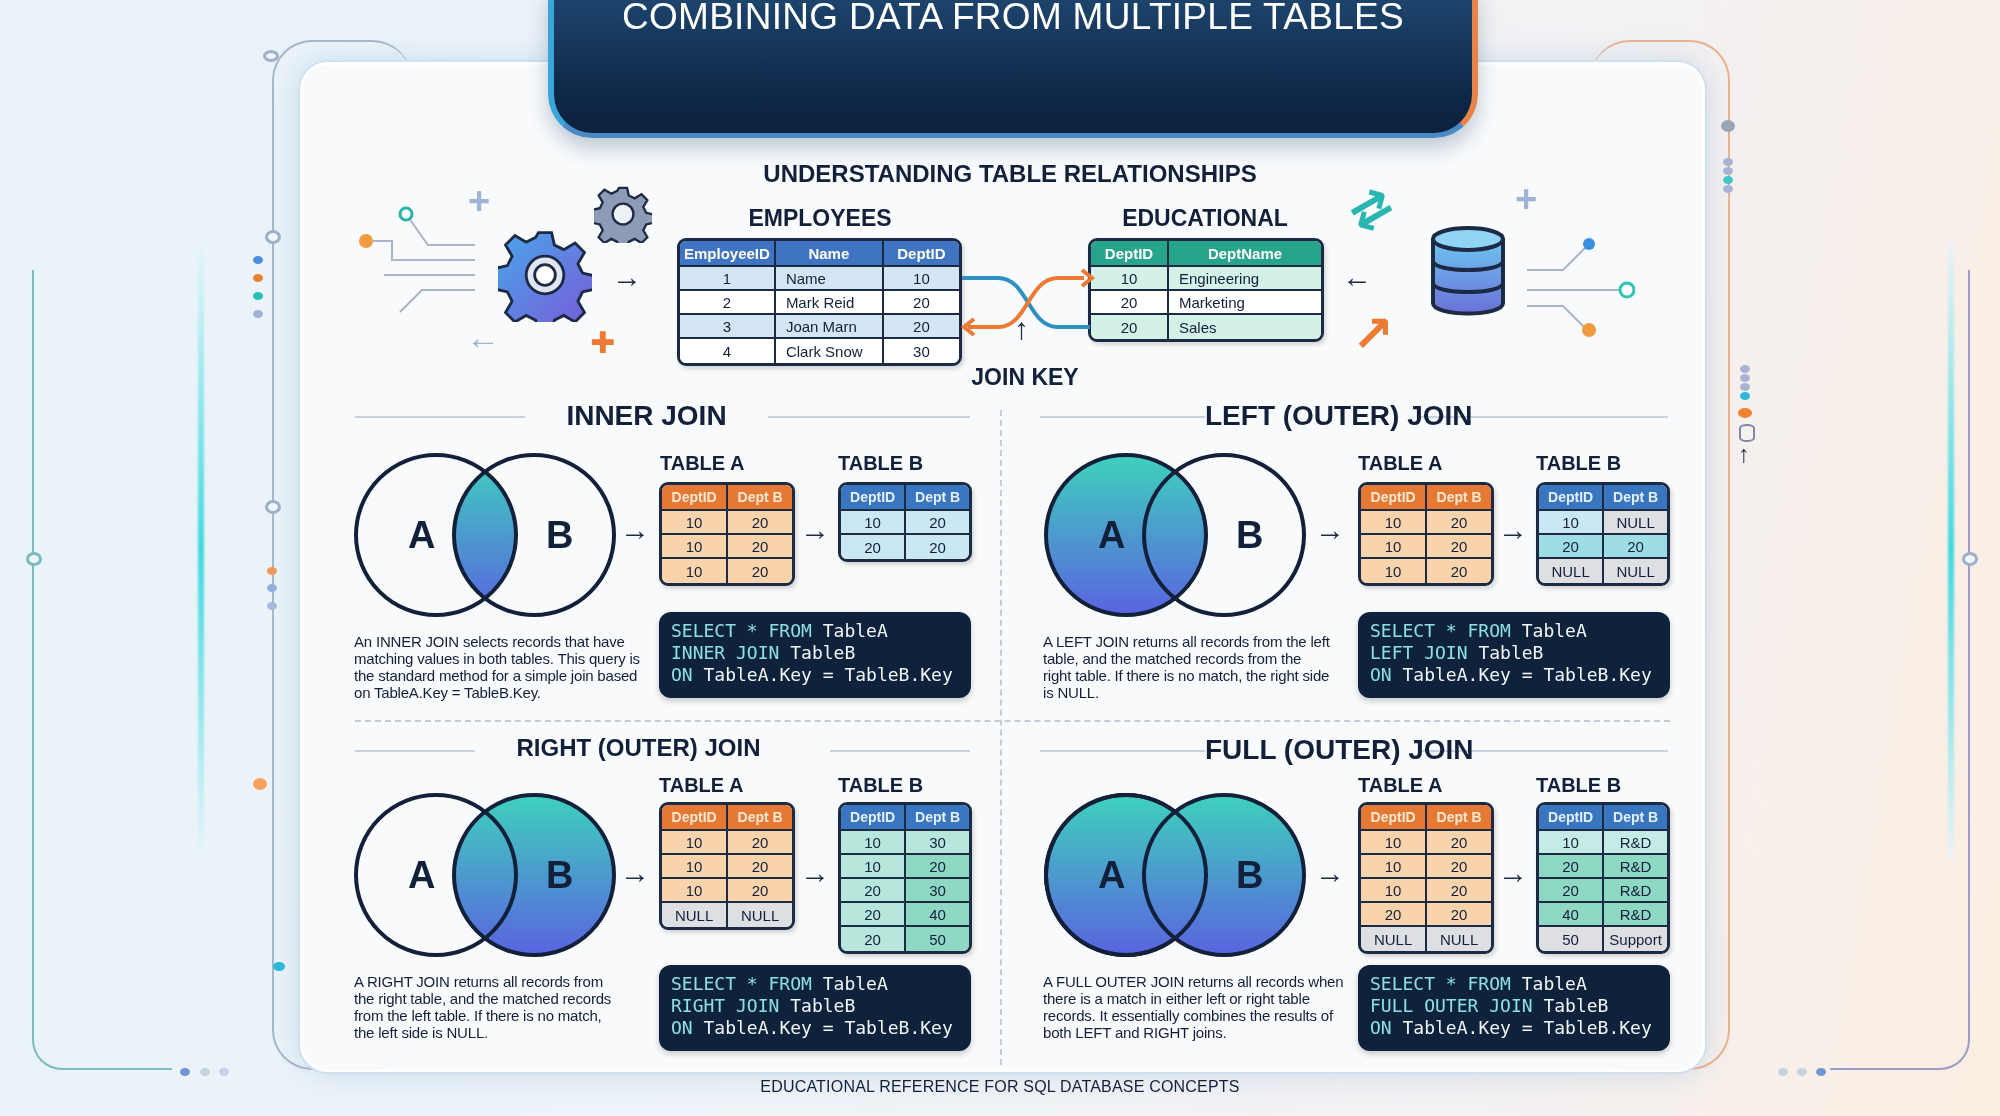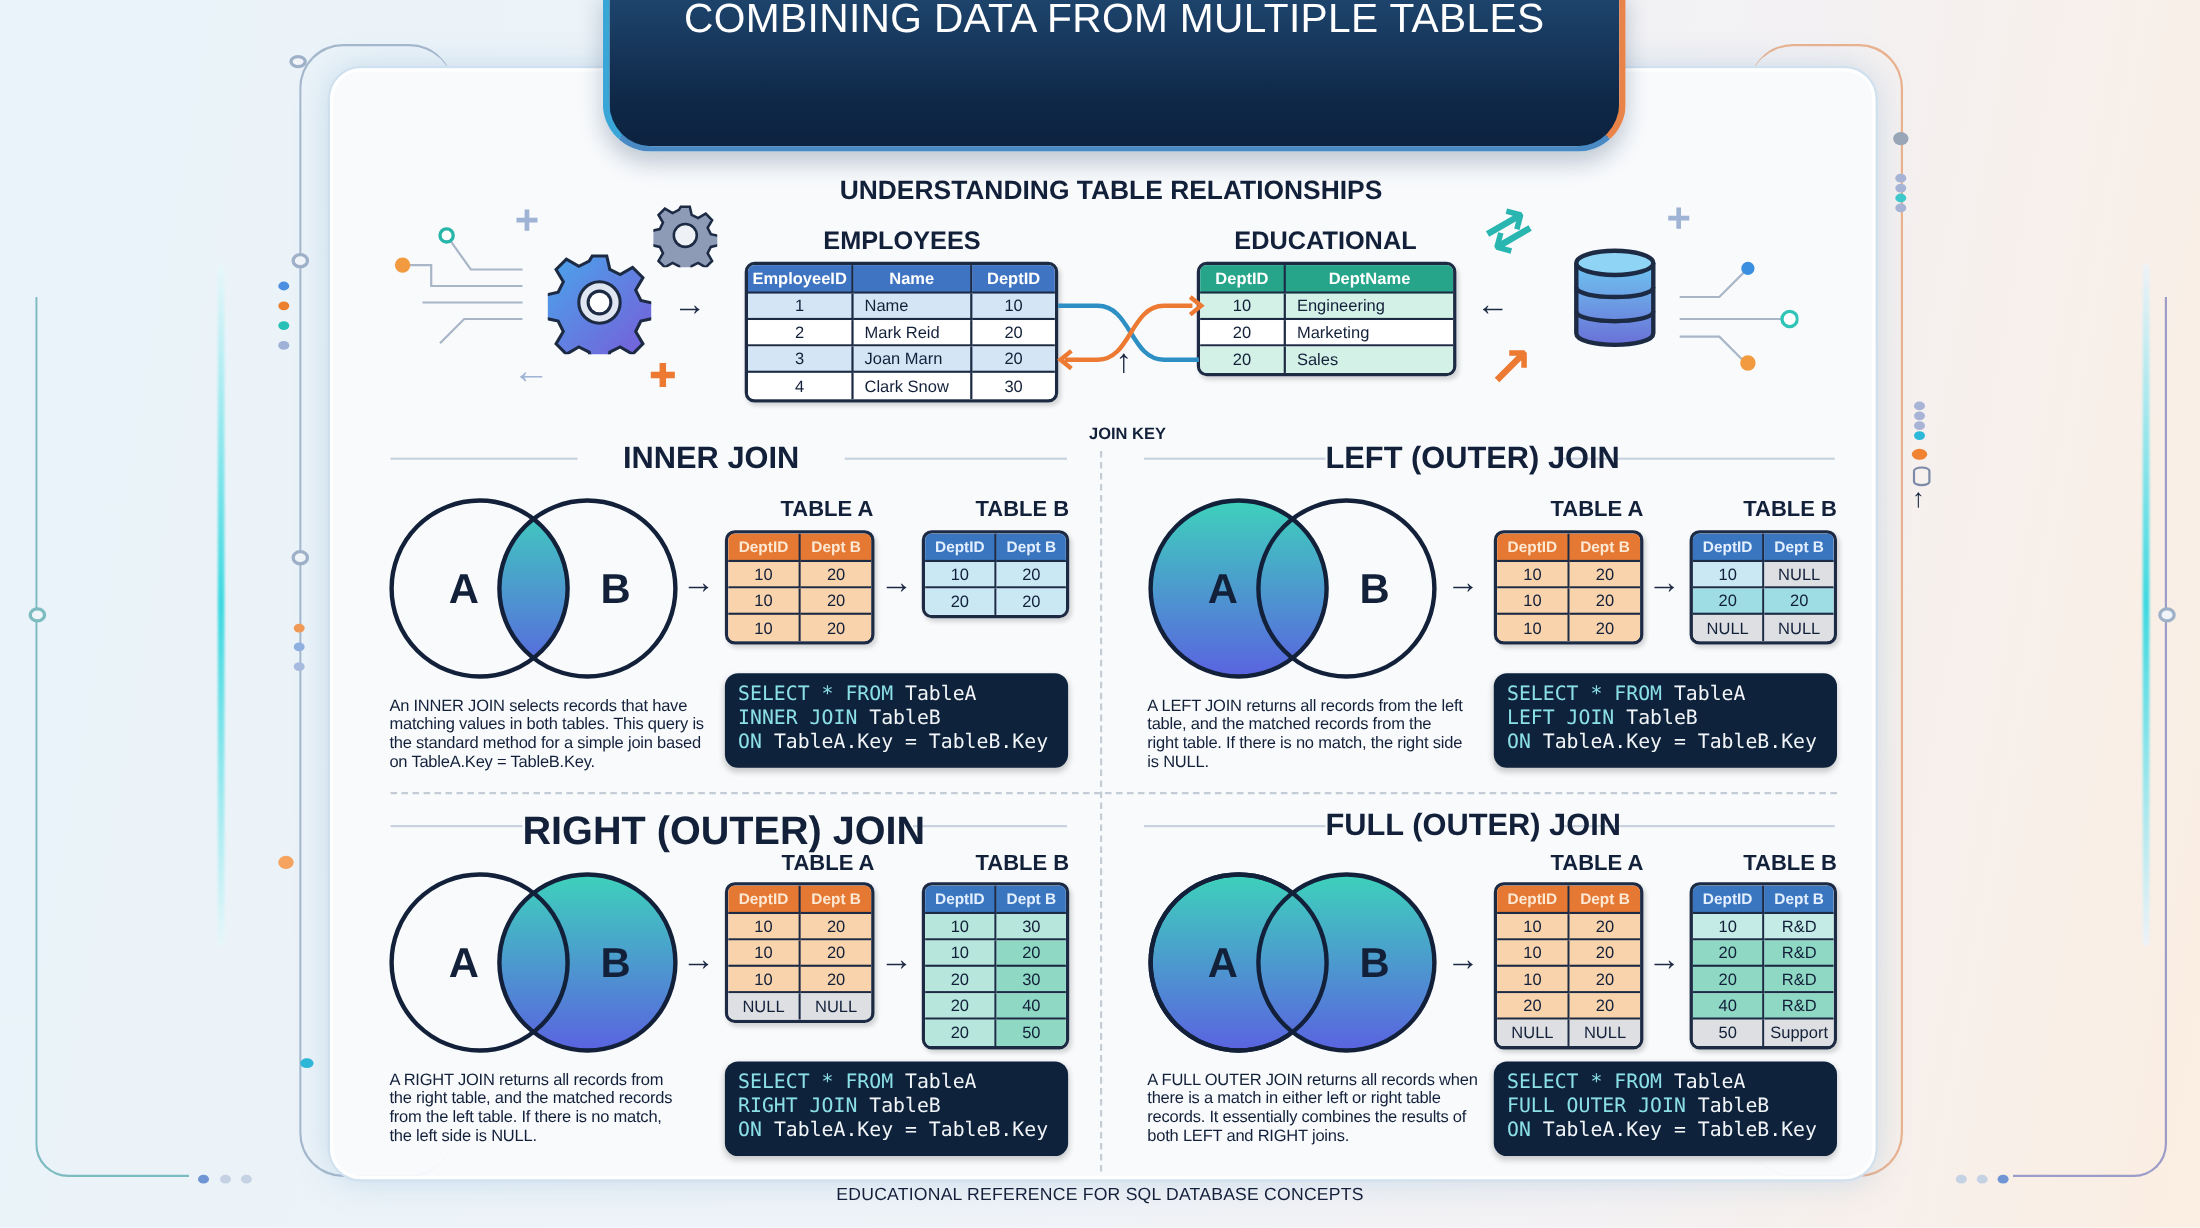--- a/index.html
+++ b/index.html
@@ -32,21 +32,21 @@
 .emp th{background:#3f74c2}
 .emp td.l{text-align:left;padding-left:10px}
 .dep th{background:#27a58a}
 .dep td.l{text-align:left;padding-left:10px}
 .ta th{background:#e57832;color:#fde8d4;font-size:14px}
 .ta td{background:#f9d3ab;font-size:15px}
 .tb th{background:#3a76c0;color:#e3efff;font-size:14px}
 .tb td{background:#c9e8f4}
 .null td,td.null{background:#dedfe3 !important}
 .tgreen td{background:#b6e6dc}
-.sub{position:absolute;font-weight:700;font-size:20px;color:#13203a;text-align:right}
+.sub{position:absolute;font-weight:700;font-size:20px;color:#13203a;text-align:left}
 .desc{position:absolute;font-size:15px;line-height:17px;color:#13203a;font-family:"Liberation Sans",sans-serif;letter-spacing:-.2px}
 .desc b{font-weight:400}
 .code{position:absolute;background:#0f223c;border-radius:12px;color:#f2f5f8;font-family:"DejaVu Sans Mono","Liberation Mono",monospace;
  font-size:18px;line-height:22px;padding:8px 12px;box-shadow:0 3px 6px rgba(0,0,0,.2)}
 .kw{color:#8be0e6}
 .arrow{position:absolute;font-size:30px;font-weight:700;color:#1c2a44;line-height:30px}
 .sepline{position:absolute;height:2px;background:#c9d3df}
 .venn{position:absolute}
 .footer{position:absolute;left:0;top:1078px;width:2000px;text-align:center;font-size:16px;color:#14203a;letter-spacing:.2px}
 </style>
@@ -154,21 +154,21 @@
 </tbody>
   </table>
 
 <svg class="abs" style="left:958px;top:265px" width="140" height="80" viewBox="0 0 140 80">
   <path d="M4 13 H40 C70 13 70 62 100 62 H132" fill="none" stroke="#2d8fc4" stroke-width="4"></path>
   <path d="M10 62 H40 C70 62 70 13 100 13 H126" fill="none" stroke="#ec7a32" stroke-width="4"></path>
   <path d="M124 5 L134 13 L124 21" fill="none" stroke="#ec7a32" stroke-width="4"></path>
   <path d="M16 54 L6 62 L16 70" fill="none" stroke="#ec7a32" stroke-width="4"></path>
 </svg>
 <div class="abs" style="left:1014px;top:312px;font-size:30px;color:#1c2a44;font-weight:700">↑</div>
-<div class="h-sec" style="left:960px;top:386px;width:130px;font-size:15px">JOIN KEY</div>
+<div class="h-sec" style="left:960px;top:364px;width:130px;font-size:23px">JOIN KEY</div>
 
 <svg class="abs" style="left:498px;top:228px" width="94" height="94" viewBox="0 0 100 100">
   <defs>
       <linearGradient id="gg" x1="0" y1="0" x2="1" y2="1">
         <stop offset="0" stop-color="#49a6ea"></stop>
         <stop offset="1" stop-color="#7a58d8"></stop>
       </linearGradient>
     </defs>
   <path d="M43 5h14l3 13 10 5 12-7 10 10-7 12 5 10 13 3v14l-13 3-5 10 7 12-10 10-12-7-10 5-3 13H43l-3-13-10-5-12 7-10-10 7-12-5-10-13-3V43l13-3 5-10-7-12 10-10 12 7 10-5z" fill="url(#gg)" stroke="#1c2a44" stroke-width="3"></path>
   <circle cx="50" cy="50" r="20" fill="#dfe6f2" stroke="#1c2a44" stroke-width="3"></circle>
@@ -353,21 +353,21 @@
       </tr>
 </tbody>
   </table>
 <div class="desc" style="left:1043px;top:633px;width:290px"><b>A LEFT JOIN</b><span> returns all records from the left table, and the matched records from the right table. If there is no match, the right side is NULL.</span></div>
 <div class="code" style="left:1358px;top:612px;width:312px;height:86px">
   <div><span class="kw">SELECT * FROM</span><span style="white-space:pre"> TableA</span></div>
   <div><span class="kw">LEFT JOIN</span><span style="white-space:pre"> TableB</span></div>
   <div><span class="kw">ON</span><span style="white-space:pre"> TableA.Key = TableB.Key</span></div>
 </div>
 
-<div class="h-sec" style="left:475px;top:734px;width:355px;font-size:36px;white-space:nowrap">RIGHT (OUTER) JOIN</div>
+<div class="h-sec" style="left:461px;top:734px;width:355px;font-size:24px;white-space:nowrap">RIGHT (OUTER) JOIN</div>
 <svg class="venn" style="left:350px;top:790px" width="270" height="170" viewBox="0 0 270 170">
   <defs>
       <linearGradient id="vg3" x1="0" y1="0" x2="0" y2="1">
         <stop offset="0" stop-color="#3ed1bc"></stop>
         <stop offset="1" stop-color="#5a63e0"></stop>
       </linearGradient>
     </defs>
   <circle cx="184" cy="85" r="80" fill="url(#vg3)" stroke="#13203a" stroke-width="4"></circle>
   <circle cx="86" cy="85" r="80" fill="none" stroke="#13203a" stroke-width="4"></circle>
   <text x="58" y="98" font-size="38" font-weight="700" fill="#13203a" font-family="Liberation Sans, sans-serif">A</text>

